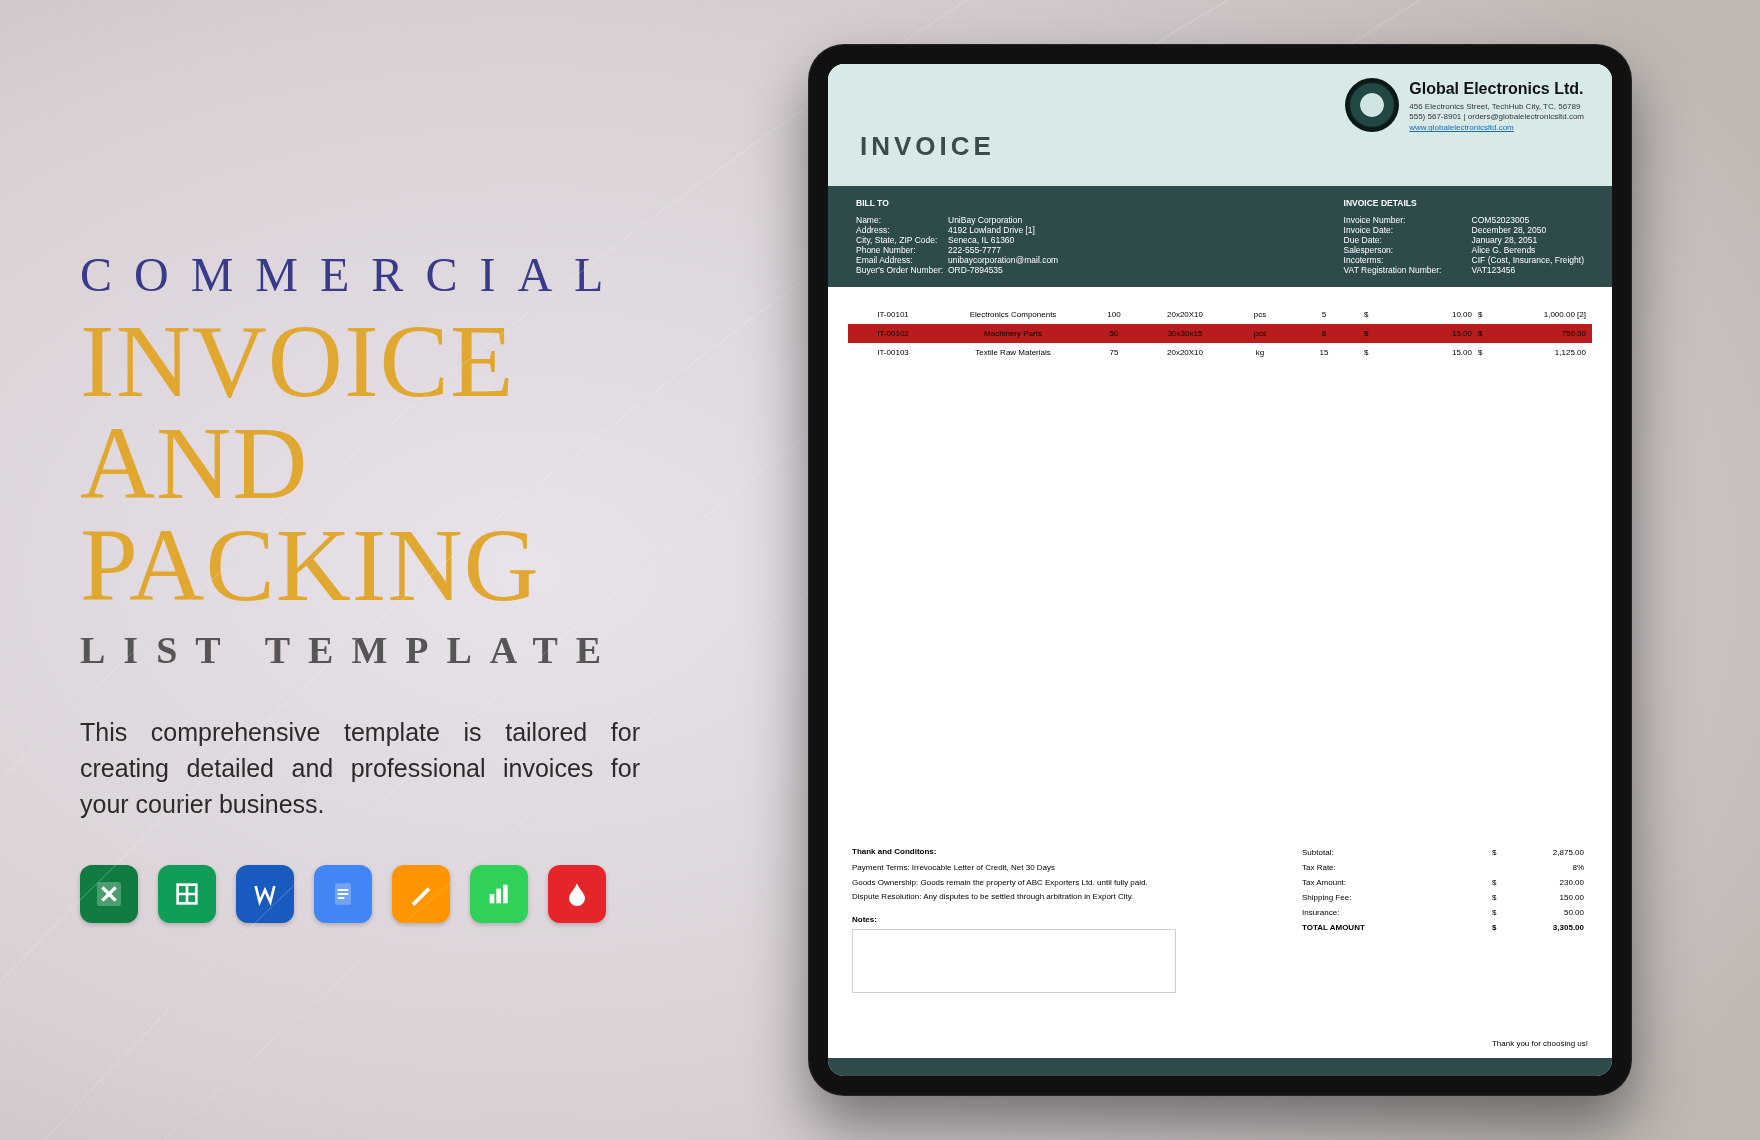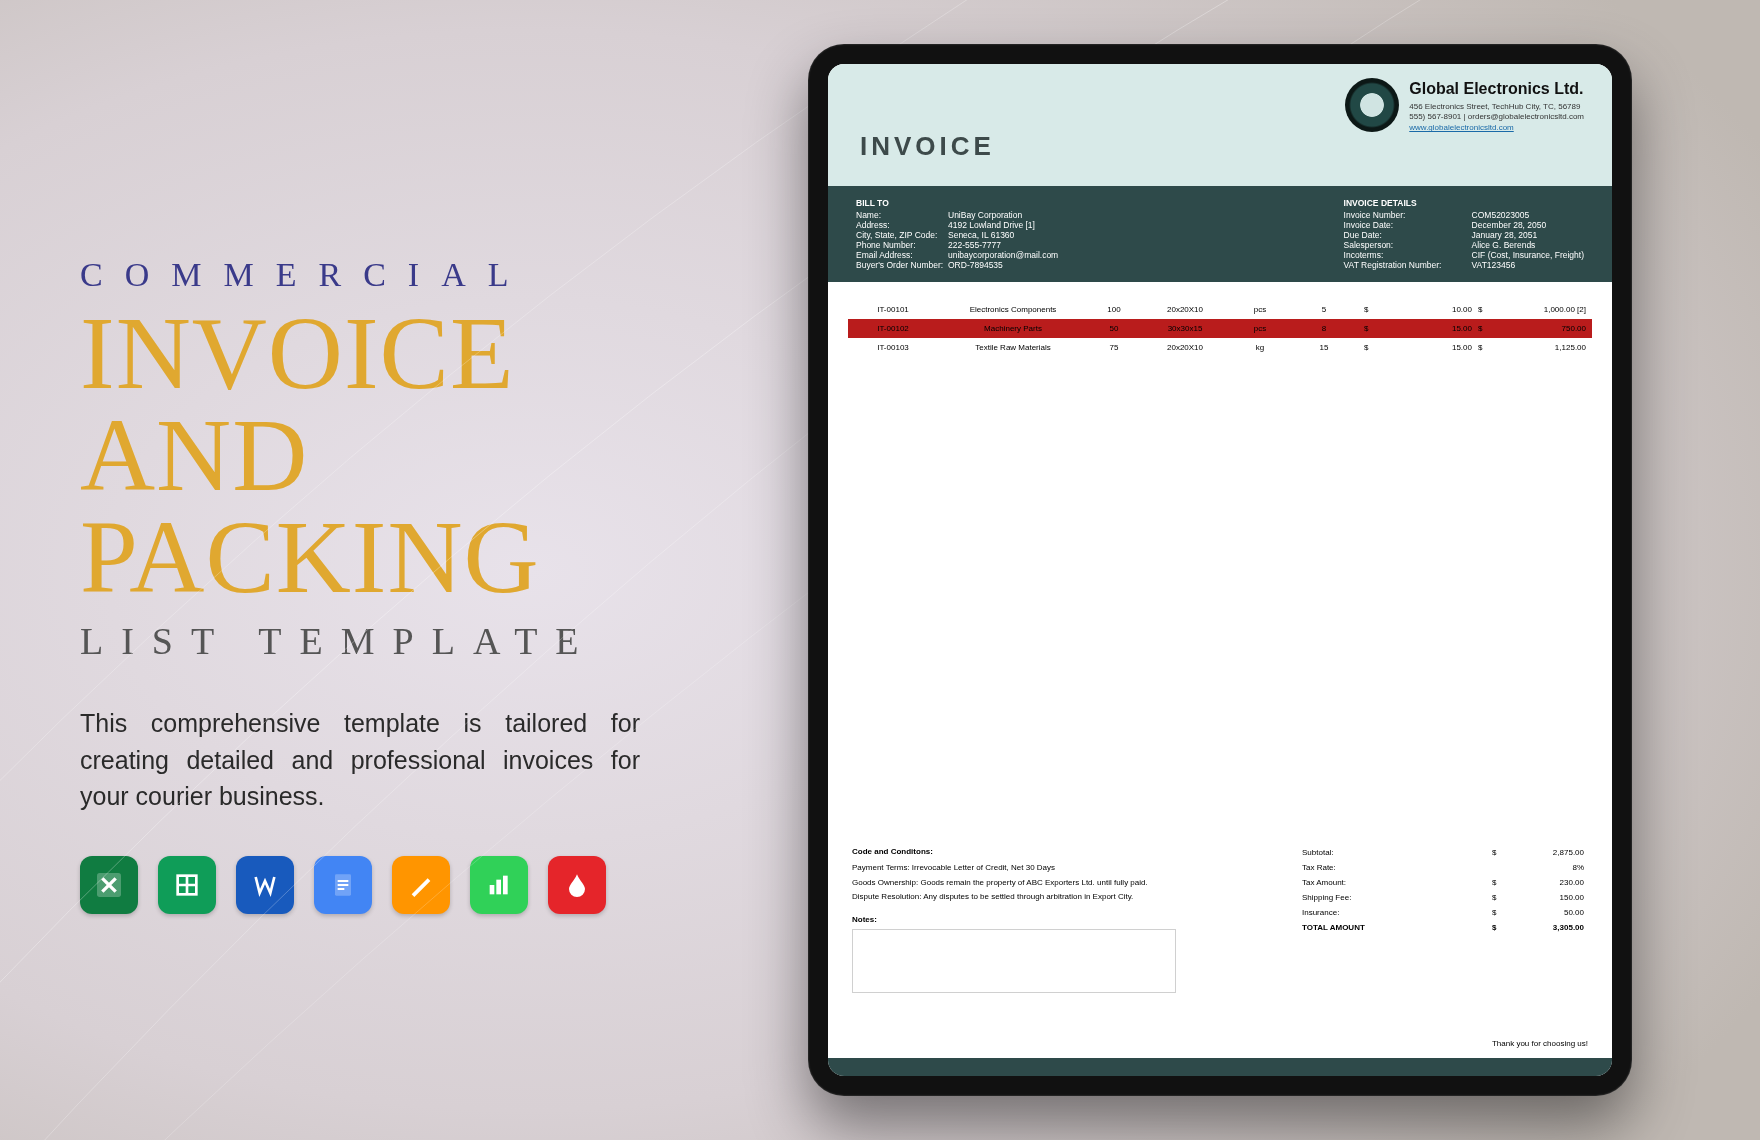--- a/index.html
+++ b/index.html
@@ -1,42 +1,42 @@
 <!DOCTYPE html>
 <html><head>
 <meta charset="utf-8">
 <style>
   *{box-sizing:border-box;margin:0;padding:0;}
   body{width:1760px;height:1140px;font-family:"Segoe UI",Arial,sans-serif;background:radial-gradient(ellipse 1400px 900px at 30% 50%,#e8e2ea 0%,#d8d0d4 60%,#bfb8b2 100%);position:relative;overflow:hidden;}
   .arcs{position:absolute;inset:0;pointer-events:none;opacity:.5}
   .arcs svg{position:absolute;inset:0}
   .main{display:flex;width:100%;height:100%;align-items:center;padding:60px 80px;}
   .left{flex:0 0 680px;padding-top:30px;}
-  .w1{font-family:Georgia,"Times New Roman",serif;font-size:34px;letter-spacing:22px;color:#3a3a8a;font-weight:400;margin-bottom:8px;}
+  .w1{font-family:Georgia,"Times New Roman",serif;font-size:48px;letter-spacing:22px;color:#3a3a8a;font-weight:400;margin-bottom:8px;}
   .w2,.w3,.w4{font-family:Georgia,"Times New Roman",serif;font-size:104px;line-height:.98;color:#e0a830;font-weight:400;letter-spacing:1px}
-  .w5{font-family:Georgia,"Times New Roman",serif;font-size:38px;letter-spacing:18px;color:#555;margin-top:12px;font-weight:400}
+  .w5{font-family:Georgia,"Times New Roman",serif;font-size:38px;letter-spacing:18px;color:#555;margin-top:12px;font-weight:700}
   .desc{font-size:25px;color:#2a2a2a;margin-top:42px;line-height:1.45;text-align:justify;max-width:560px;font-weight:300}
   .icons{display:flex;gap:20px;margin-top:42px;}
   .ic{width:58px;height:58px;border-radius:12px;display:flex;align-items:center;justify-content:center;box-shadow:0 2px 4px rgba(0,0,0,.2)}
   .ic svg{width:32px;height:32px}
 
   .tablet{flex:1;display:flex;justify-content:center;align-items:center;}
   .tframe{width:824px;height:1052px;background:#111;border-radius:36px;padding:20px;box-shadow:0 30px 60px rgba(0,0,0,.45),inset 0 0 2px rgba(255,255,255,.3);position:relative}
   .tscreen{width:100%;height:100%;background:#fff;border-radius:16px;overflow:hidden;position:relative;font-size:9px}
 
   .head{background:#d8eae8;height:122px;padding:14px 28px;display:flex;justify-content:space-between;align-items:flex-start}
   .head .t{font-size:26px;font-weight:700;letter-spacing:4px;color:#3d4a4a;align-self:flex-end;margin-bottom:10px;padding-left:4px}
   .co{display:flex;align-items:flex-start;gap:10px}
   .logo{width:54px;height:54px;border-radius:50%;background:radial-gradient(circle,#d0e4e2 30%,#214845 32%,#214845 55%,#0c1816 60%);display:flex;align-items:center;justify-content:center;font-size:5px;color:#cfd;font-weight:700}
   .co-det .nm{font-size:16px;font-weight:700;color:#111;margin-bottom:2px}
   .co-det div{font-size:8px;color:#333;line-height:1.35}
   .co-det .url{color:#1a6aa8;text-decoration:underline}
 
   .dark{background:#2e4a4a;color:#fff;padding:12px 28px;font-size:8.5px;display:flex;justify-content:space-between}
-  .dark .col{display:flex;flex-direction:column;}
+  .dark .col{display:flex;flex-direction:column;gap:5px}
   .dark .h{font-weight:700;margin-bottom:2px}
   .dark .row{display:flex}
   .dark .lab{width:92px}
   .dark .r2 .lab{width:128px}
 
   .tbl{padding:18px 20px 0 20px}
   .thead,.trow{display:grid;grid-template-columns:78px 150px 40px 90px 48px 68px 108px 108px;gap:6px;font-size:8px;padding:5px 6px}
   .thead{font-weight:700;color:#111}
   .thead div,.trow div{text-align:center}
   .thead div:last-child,.trow div:last-child{text-align:right}
@@ -247,21 +247,21 @@
                   <span>$</span>
                   <span>1,125.00</span>
                 </div>
               </div>
             </div>
         </div>
 
         <div class="foot">
           <div class="frow">
             <div class="terms">
-              <div class="h">Code and Conditons:</div>
+              <div class="h">Thank and Conditons:</div>
               <div id="terms-lines">
                   <div>Payment Terms: Irrevocable Letter of Credit, Net 30 Days</div>
                   <div>Goods Ownership: Goods remain the property of ABC Exporters Ltd. until fully paid.</div>
                   <div>Dispute Resolution: Any disputes to be settled through arbitration in Export City.</div>
                 </div>
               <div class="notes">
                 <span class="h">Notes:</span>
                 <div class="nbox"></div>
               </div>
             </div>

